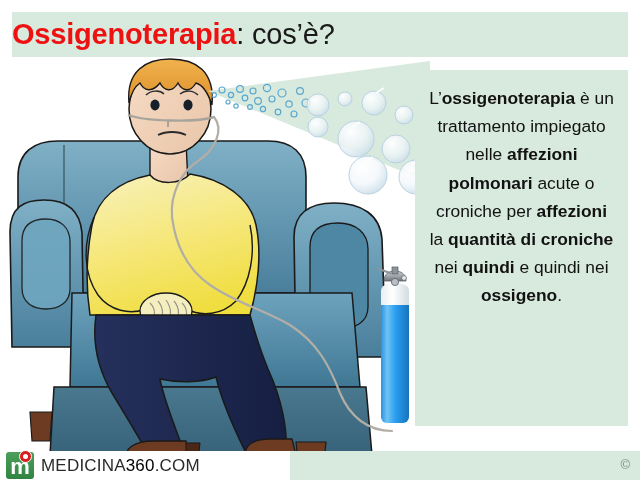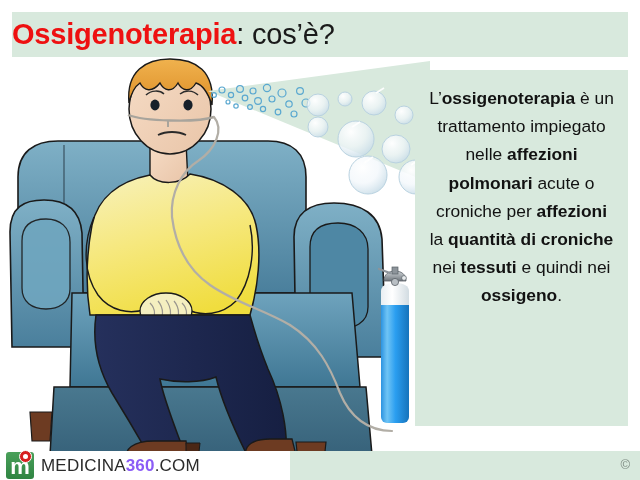--- a/index.html
+++ b/index.html
@@ -60,21 +60,21 @@
     background:#d61f1f;border:1.5px solid #ffffff;box-sizing:border-box;
   }
   .logo .dot i{
     position:absolute;left:3px;top:3px;width:5px;height:5px;border-radius:50%;
     background:#ffffff;display:block;
   }
   .brand{
     position:absolute;left:41px;top:455px;
     font-size:17px;letter-spacing:0.2px;color:#2b2b2b;line-height:22px;
   }
-  .brand .num{color:#8b5cf6;font-weight:bold;}
+  .brand .num{color:#000000;}
   .copy{
     position:absolute;right:10px;top:457px;
     font-size:13px;color:#7d8a82;line-height:16px;
   }
 
   
   .illus{position:absolute;left:0;top:57px;width:420px;height:395px;}
   .breath{position:absolute;left:190px;top:57px;width:240px;height:175px;}
   .tank{position:absolute;left:375px;top:265px;width:40px;height:165px;}
 </style>
@@ -283,21 +283,21 @@
     <circle cx="29" cy="13" r="2.4" fill="#e6eaec" stroke="#5a6167" stroke-width="0.7"></circle>
   </svg>
 
   <div class="title-bar">
     <div class="title-text">
       <span class="hl">Ossigenoterapia</span><span>: cos’è?</span>
     </div>
   </div>
 
   <div class="text-panel">
-    <div class="panel-text"><span>L’</span><b>ossigenoterapia</b><span> è un trattamento impiegato nelle </span><b>affezioni polmonari</b><span> acute o croniche per </span><b>affezioni</b><span> la </span><b>quantità di croniche</b><span> nei </span><b>tessuti</b><span> e quindi nei </span><b>ossigeno</b><span>.</span></div>
+    <div class="panel-text"><span>L’</span><b>ossigenoterapia</b><span> è un trattamento impiegato nelle </span><b>affezioni polmonari</b><span> acute o croniche per </span><b>affezioni</b><span> la </span><b>quantità di croniche</b><span> nei </span><b>quindi</b><span> e quindi nei </span><b>ossigeno</b><span>.</span></div>
   </div>
 
   <div class="footer-bar"></div>
   <div class="footer-white"></div>
 
   <div class="logo">
     <span class="m">m</span>
     <span class="dot">
         <i></i>
       </span>

